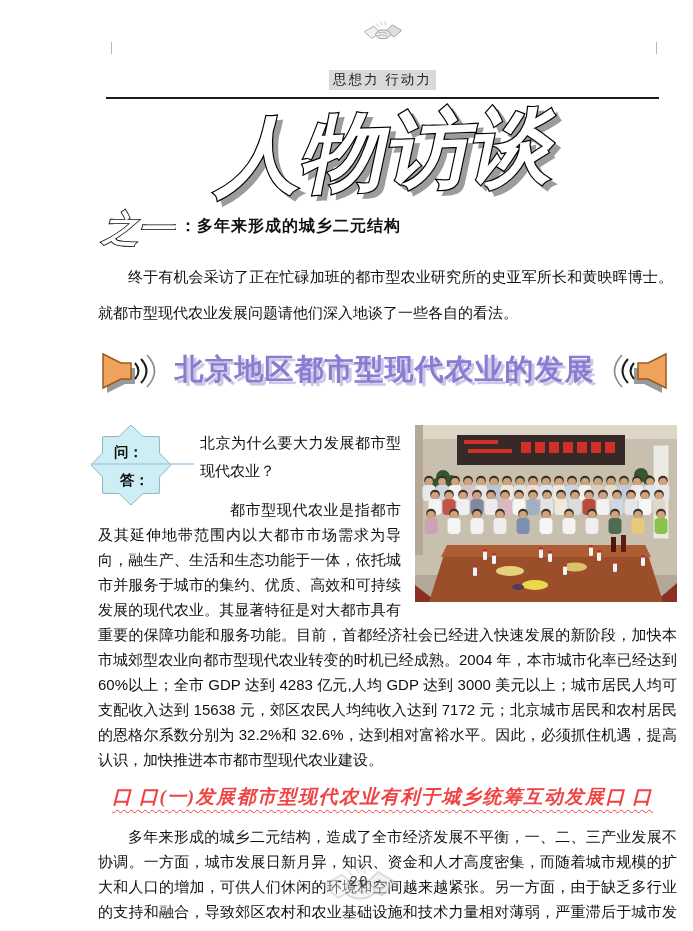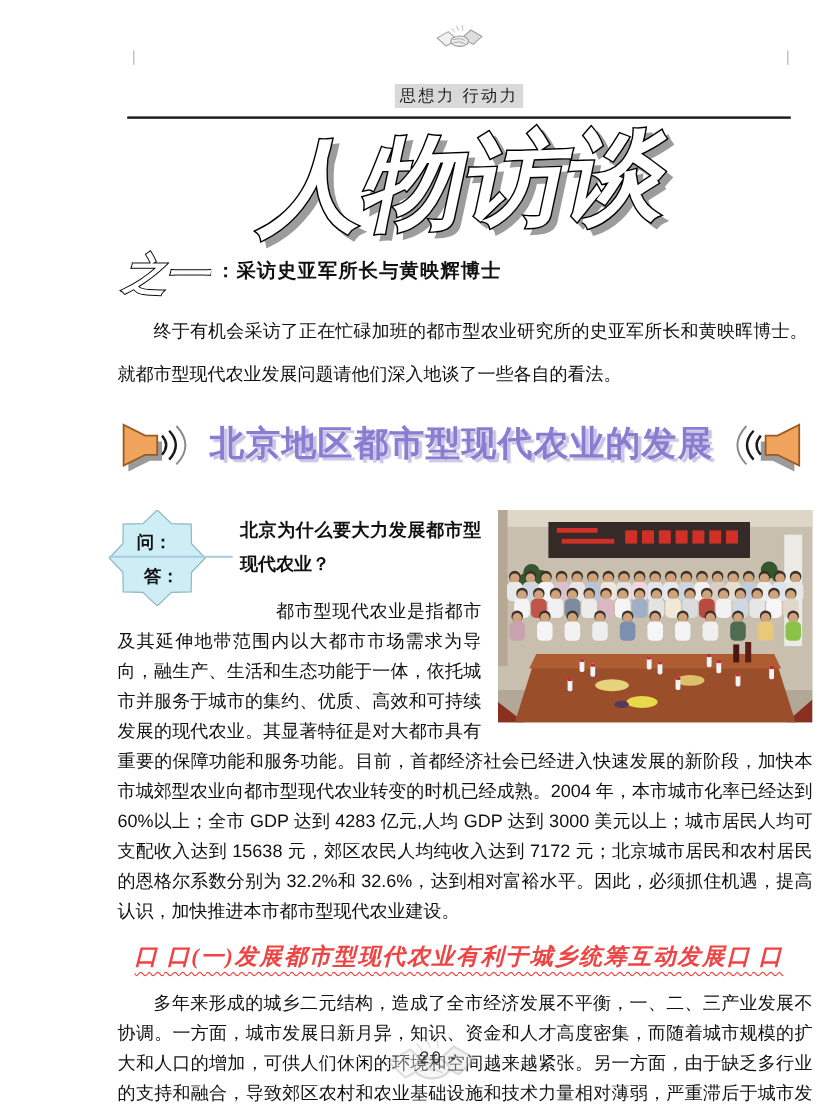--- a/index.html
+++ b/index.html
@@ -40,21 +40,21 @@
 
   
   .flow{margin:20px 52px 0 62px;font-size:15px;line-height:25px;}
   .photo{float:right;width:262px;height:177px;margin:2px 0 10px 14px;
          background:#c9bfae;}
   .photo svg{display:block;}
   .qa{margin:0;}
   .qa-badge{float:left;margin:2px 6px 0 -8px;}
   .qa-badge text{font-size:14.5px;font-weight:bold;fill:#111;
       font-family:"Liberation Sans",sans-serif;}
-  .qa p{margin:0;font-weight:bold;line-height:28px;text-align:justify;}
+  .qa p{margin:0;font-weight:normal;line-height:28px;text-align:justify;}
   .qa .q{padding-top:6px;}
   .body-p{margin:12px 0 0;text-indent:2em;text-align:justify;}
 
   
   .section-h{clear:both;margin:12px 40px 0;text-align:center;
       font-family:"Liberation Serif","DejaVu Serif",serif;font-style:italic;
       font-weight:bold;font-size:19px;letter-spacing:1.5px;color:#ef4444;}
   .section-h span{text-decoration:underline;text-decoration-style:wavy;
       text-decoration-thickness:1px;text-underline-offset:6px;}
 
@@ -105,21 +105,21 @@
     <g transform="rotate(-2 260 60)">
       <text x="265" y="84" text-anchor="middle" fill="#9c9c9c" stroke="#9c9c9c" stroke-width="2">人物访谈</text>
       <text x="260" y="79" text-anchor="middle" fill="#ffffff" stroke="#000" stroke-width="2.4" paint-order="stroke">人物访谈</text>
     </g>
   </svg>
 
   <div class="subhead">
     <svg class="zhiyi" width="78" height="44" viewBox="0 0 78 44">
       <text x="4" y="34">之一</text>
     </svg>
-    <span class="subhead-txt">：采访史亚军所长与黄映辉博士</span>
+    <span class="subhead-txt">：多年来形成的城乡二元结构</span>
   </div>
 
   <p class="intro">终于有机会采访了正在忙碌加班的都市型农业研究所的史亚军所长和黄映晖博士。就都市型现代农业发展问题请他们深入地谈了一些各自的看法。</p>
 
   <div class="banner">
     <svg width="66" height="56" viewBox="0 0 66 56">
       <use href="#speaker"></use>
     </svg>
     <span class="banner-title">北京地区都市型现代农业的发展</span>
     <svg width="66" height="56" viewBox="0 0 66 56">

